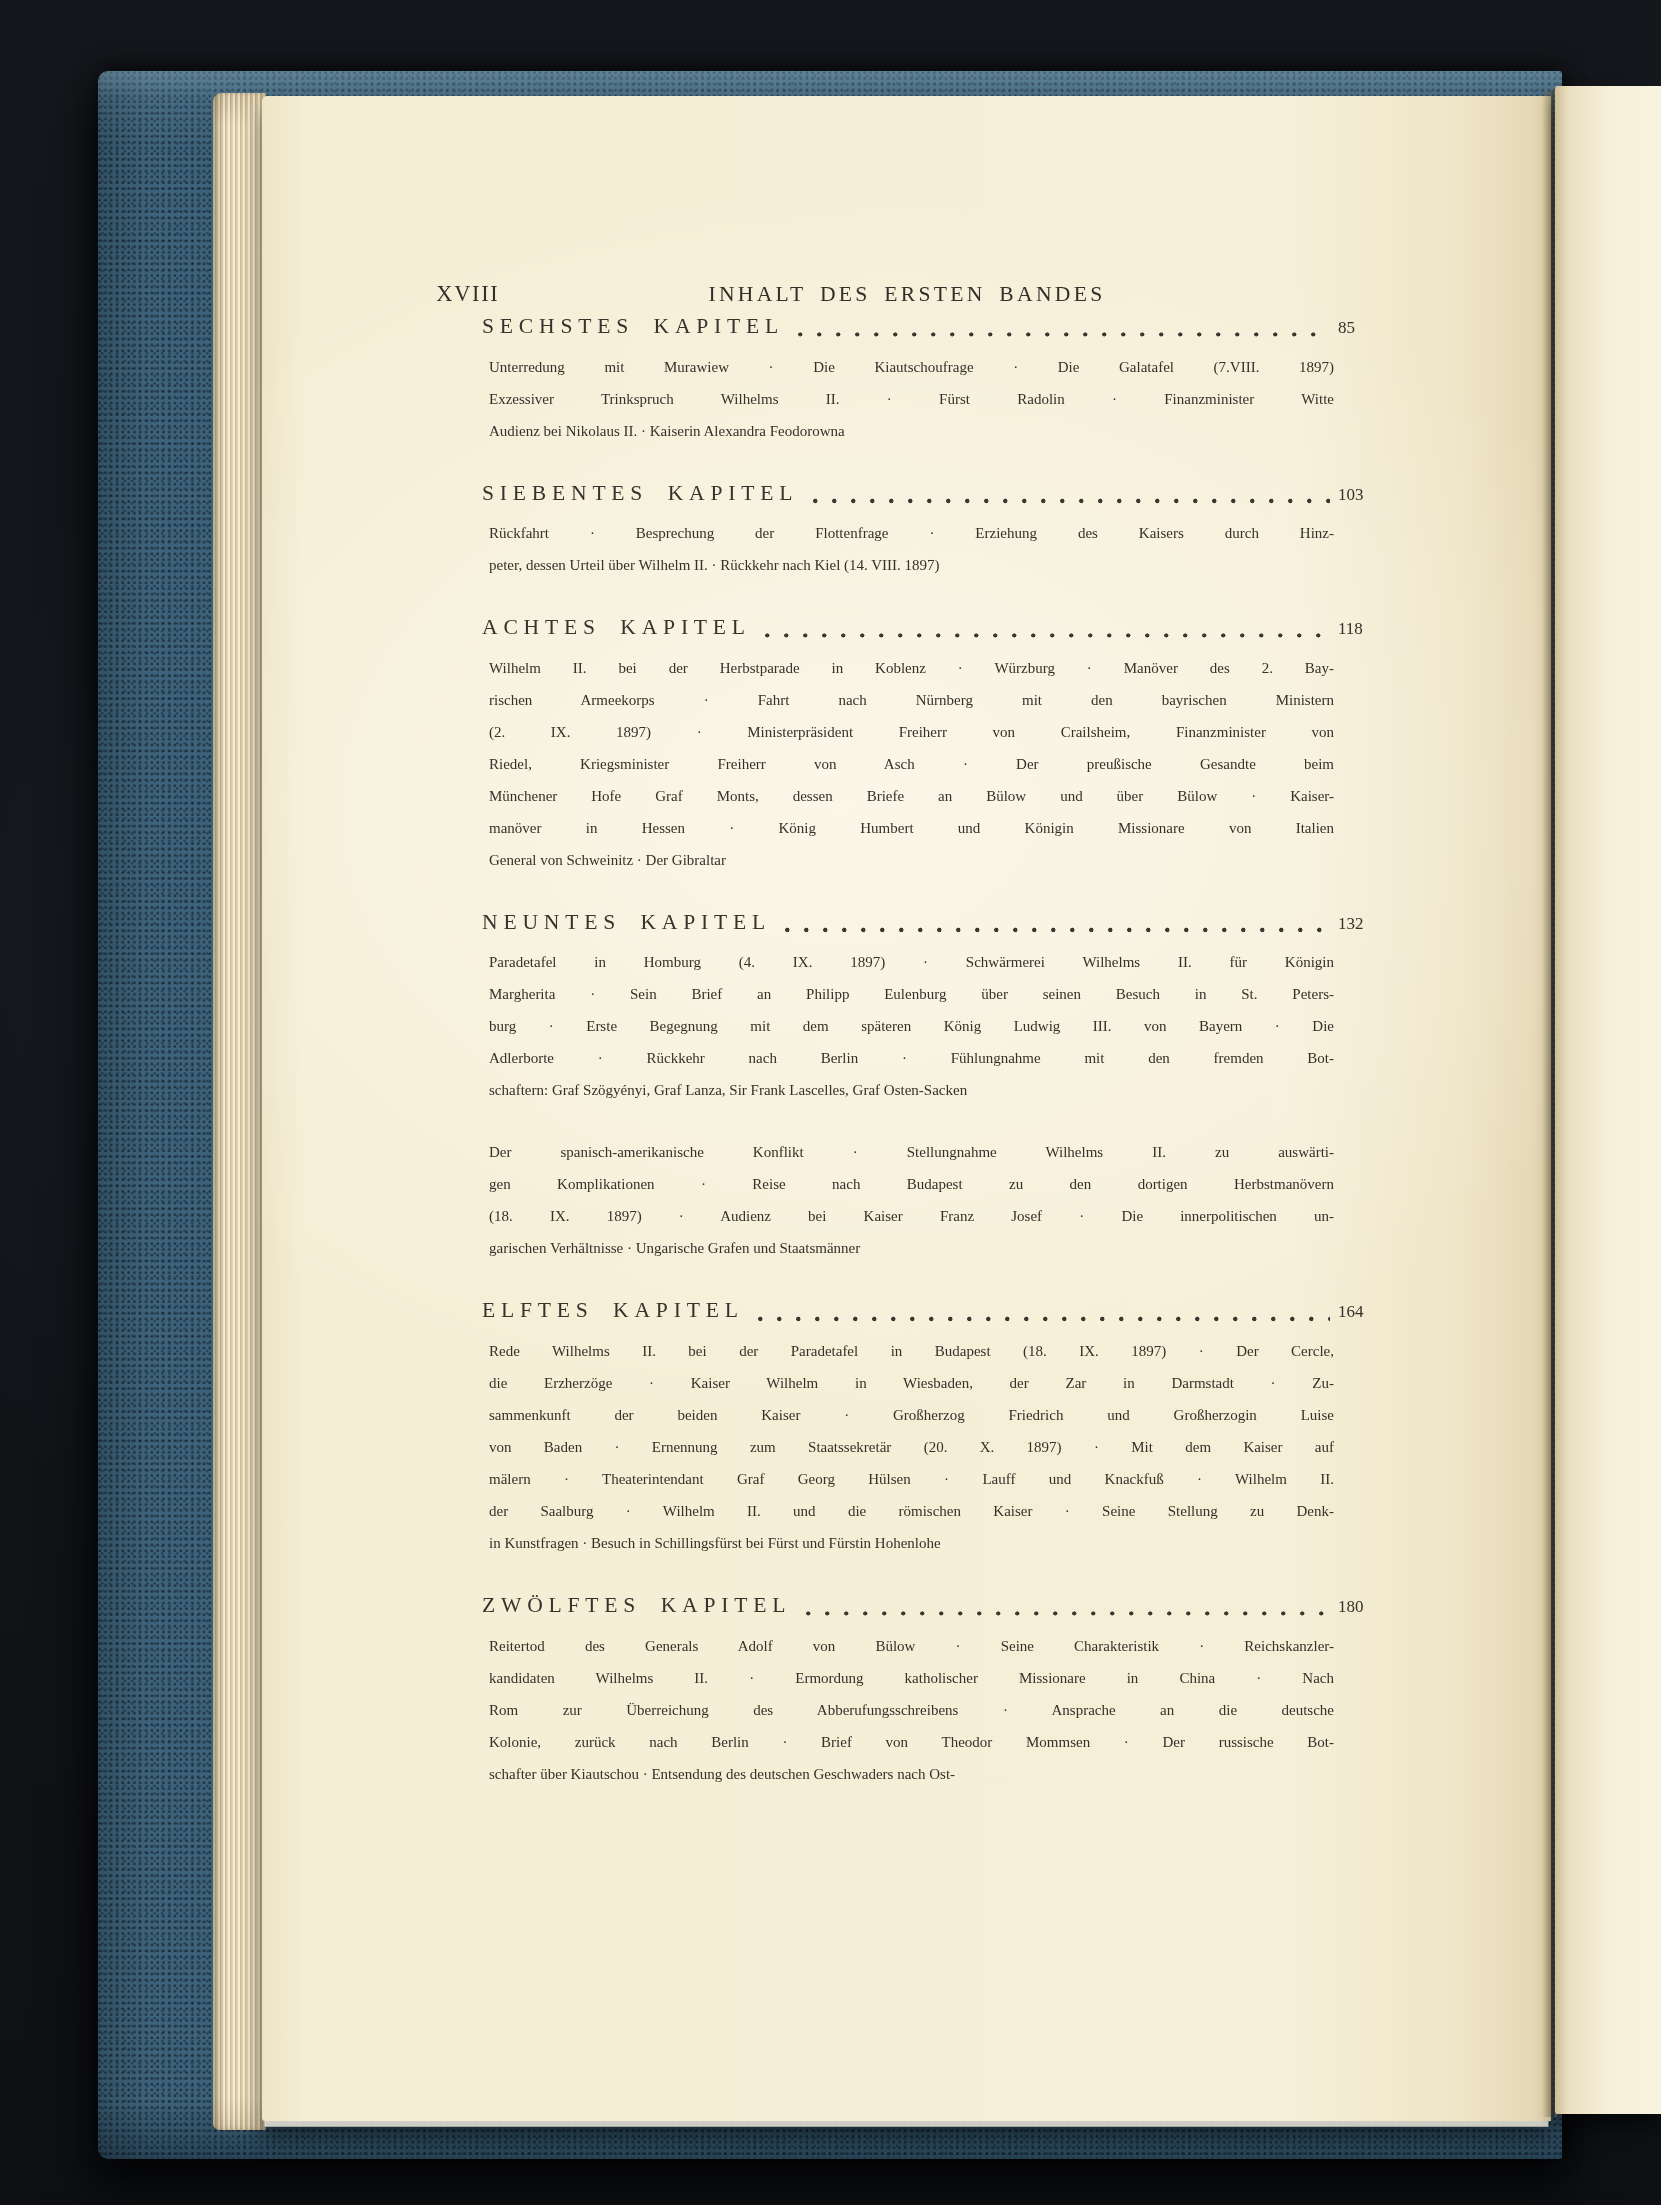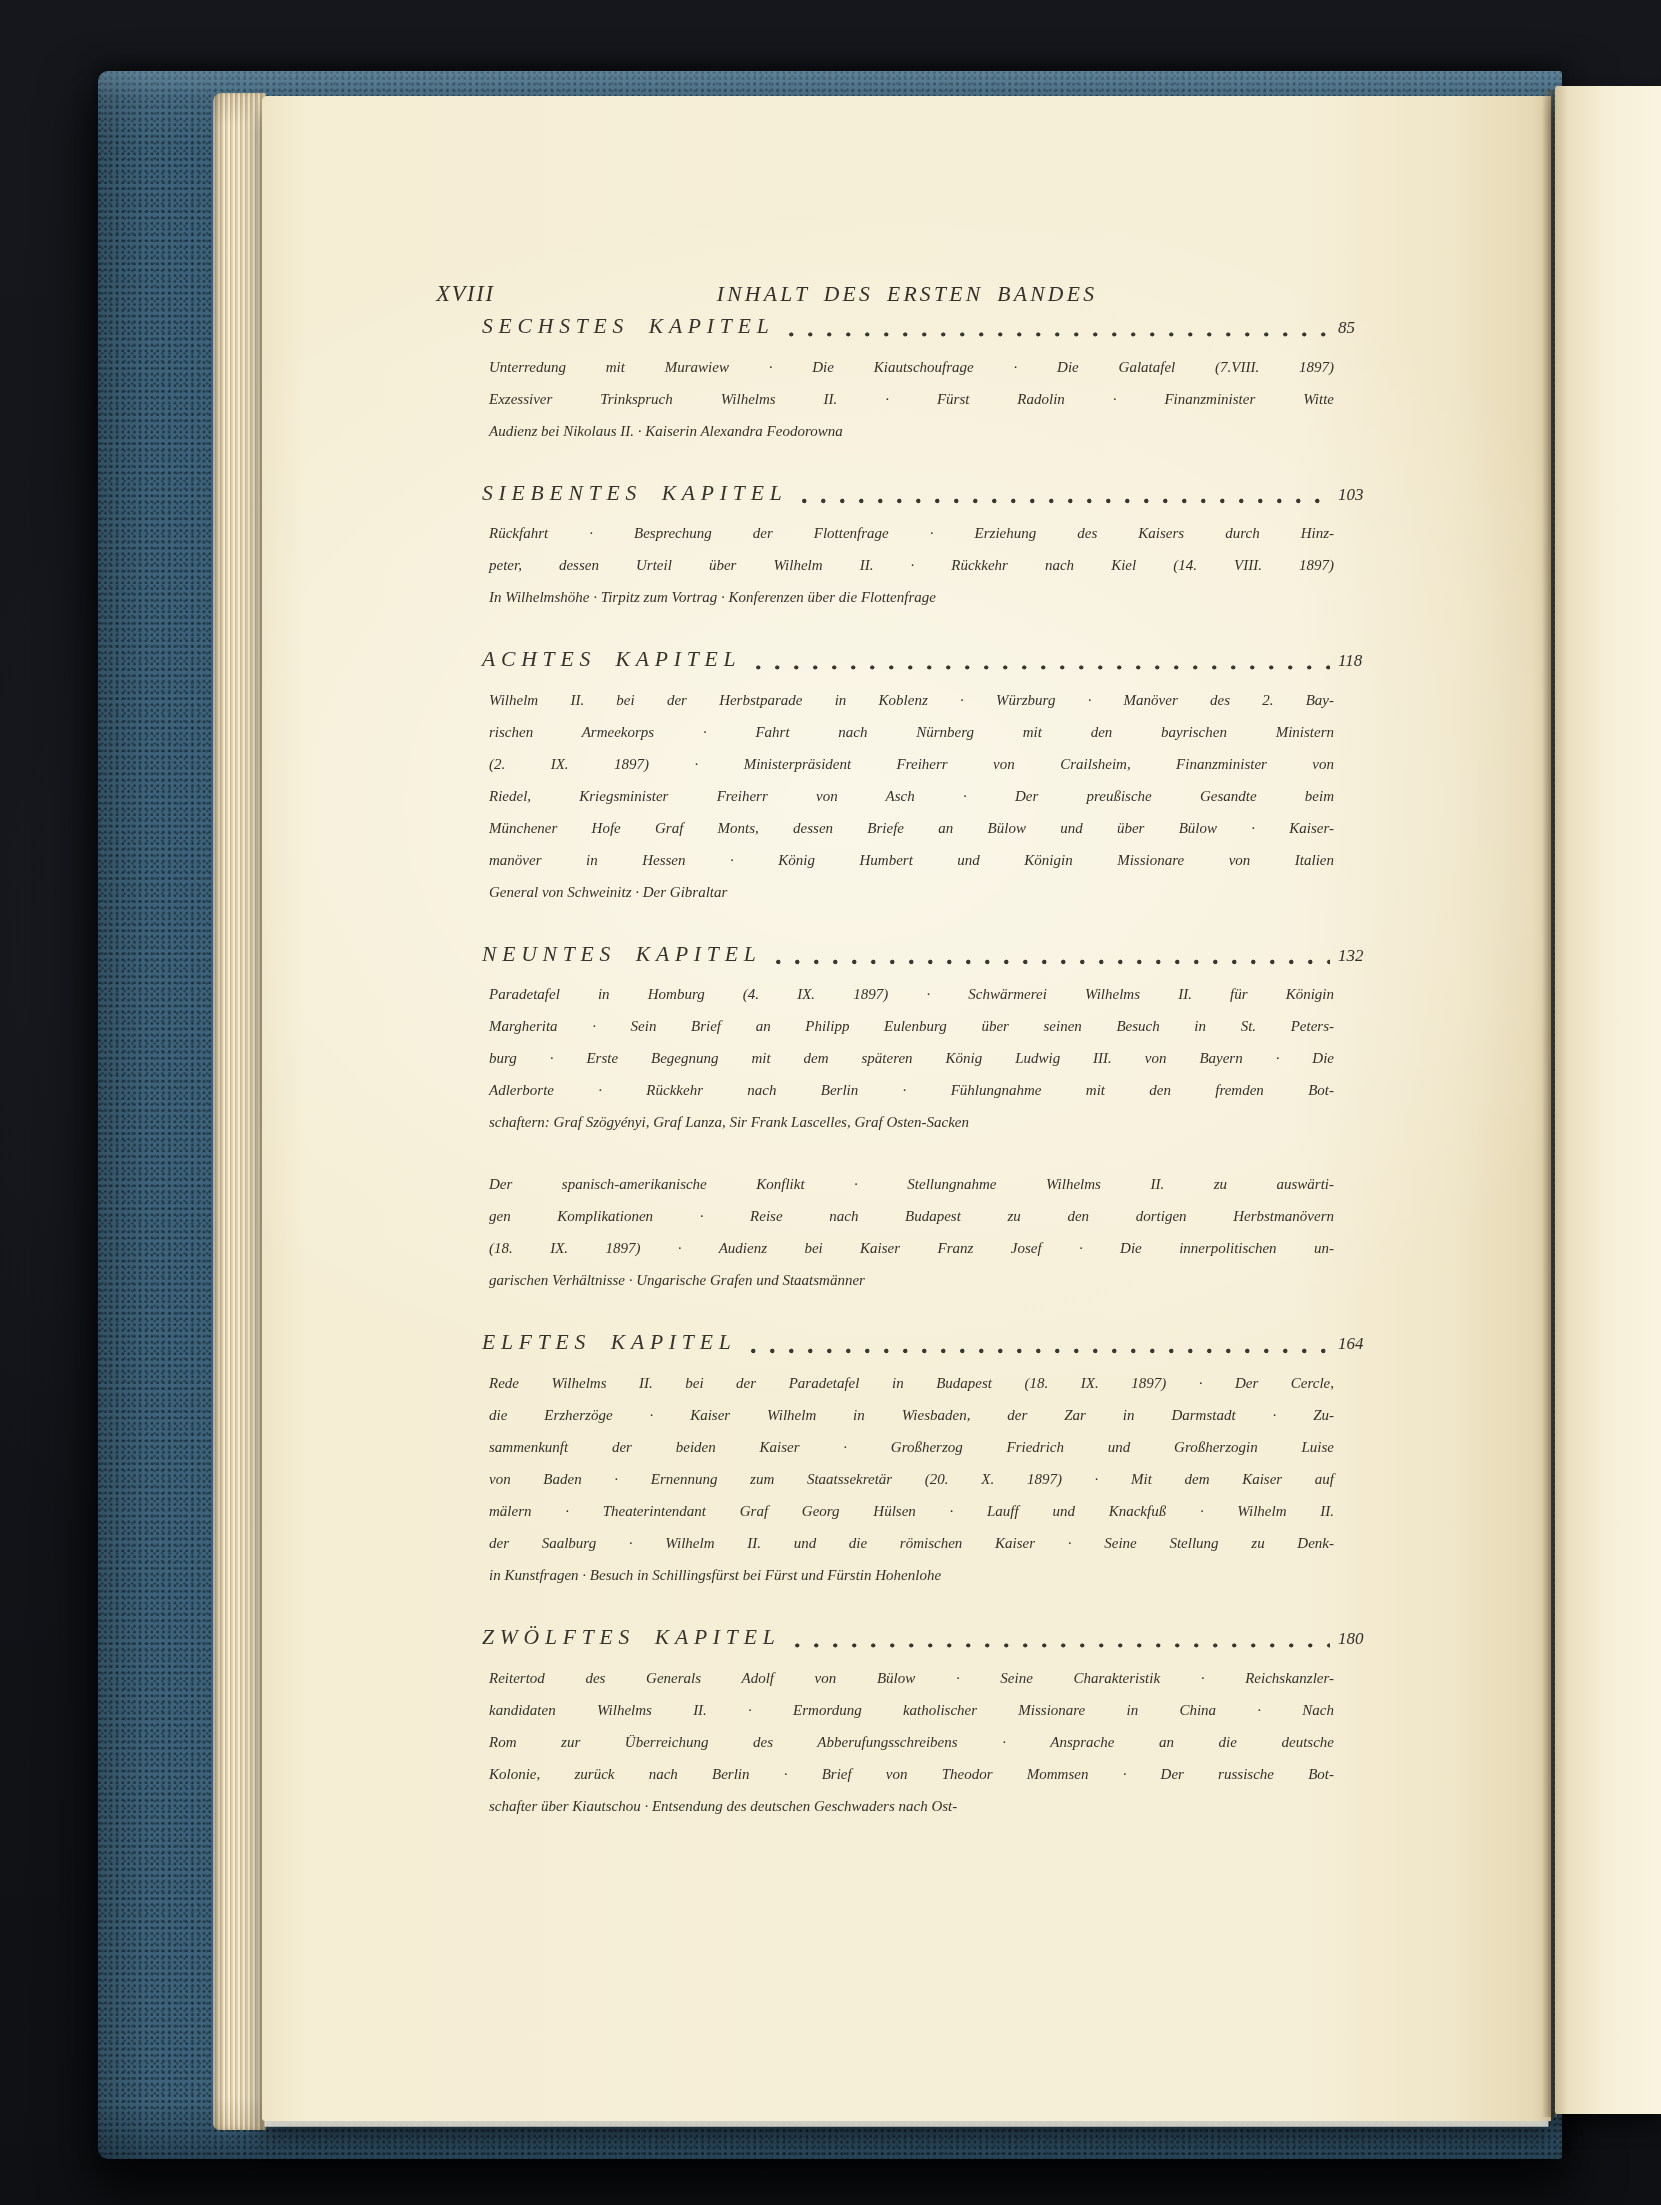--- a/index.html
+++ b/index.html
@@ -55,21 +55,20 @@
     position:absolute;left:1555px;top:86px;width:106px;height:2028px;
     background-color:#f6efd8;
     background-image:linear-gradient(90deg,#cdbd97 0px,#eadfc0 13.3px,#f6efd8 53px,#f9f3e0 100%);
     border-radius:2.5px 0 0 2.5px;
     box-shadow:0 13.3px 18px rgba(0,0,0,.5);
   }
   
   .page-inner{
     position:absolute;left:176px;top:182px;width:948px;
     color:#33302a;
-    font-style:italic;
   }
   .page-header{position:relative;height:32px;line-height:32px;}
   .folio{
     position:absolute;left:-1.7px;top:0;font-size:22.4px;letter-spacing:1.7px;
   }
   .running-title{
     position:absolute;left:0;top:0;width:100%;text-align:center;
     font-size:21.6px;letter-spacing:3.3px;word-spacing:5px;
     transform:translateX(-5px);
   }
@@ -123,21 +122,20 @@
           </div>
           <div class="entry">
             <div class="entry-heading">
               <span class="chapter-title">SIEBENTES KAPITEL</span>
               <span class="leader"></span>
               <span class="pagenum">103</span>
             </div>
             <div class="summary">
               <div class="sum-line">Rückfahrt · Besprechung der Flottenfrage · Erziehung des Kaisers durch Hinz-</div>
               <div class="sum-line">peter, dessen Urteil über Wilhelm II. · Rückkehr nach Kiel (14. VIII. 1897)</div>
-              <div class="sum-line">In Wilhelmshöhe · Tirpitz zum Vortrag · Konferenzen über die Flottenfrage</div>
             </div>
           </div>
           <div class="entry">
             <div class="entry-heading">
               <span class="chapter-title">ACHTES KAPITEL</span>
               <span class="leader"></span>
               <span class="pagenum">118</span>
             </div>
             <div class="summary">
               <div class="sum-line">Wilhelm II. bei der Herbstparade in Koblenz · Würzburg · Manöver des 2. Bay-</div>

